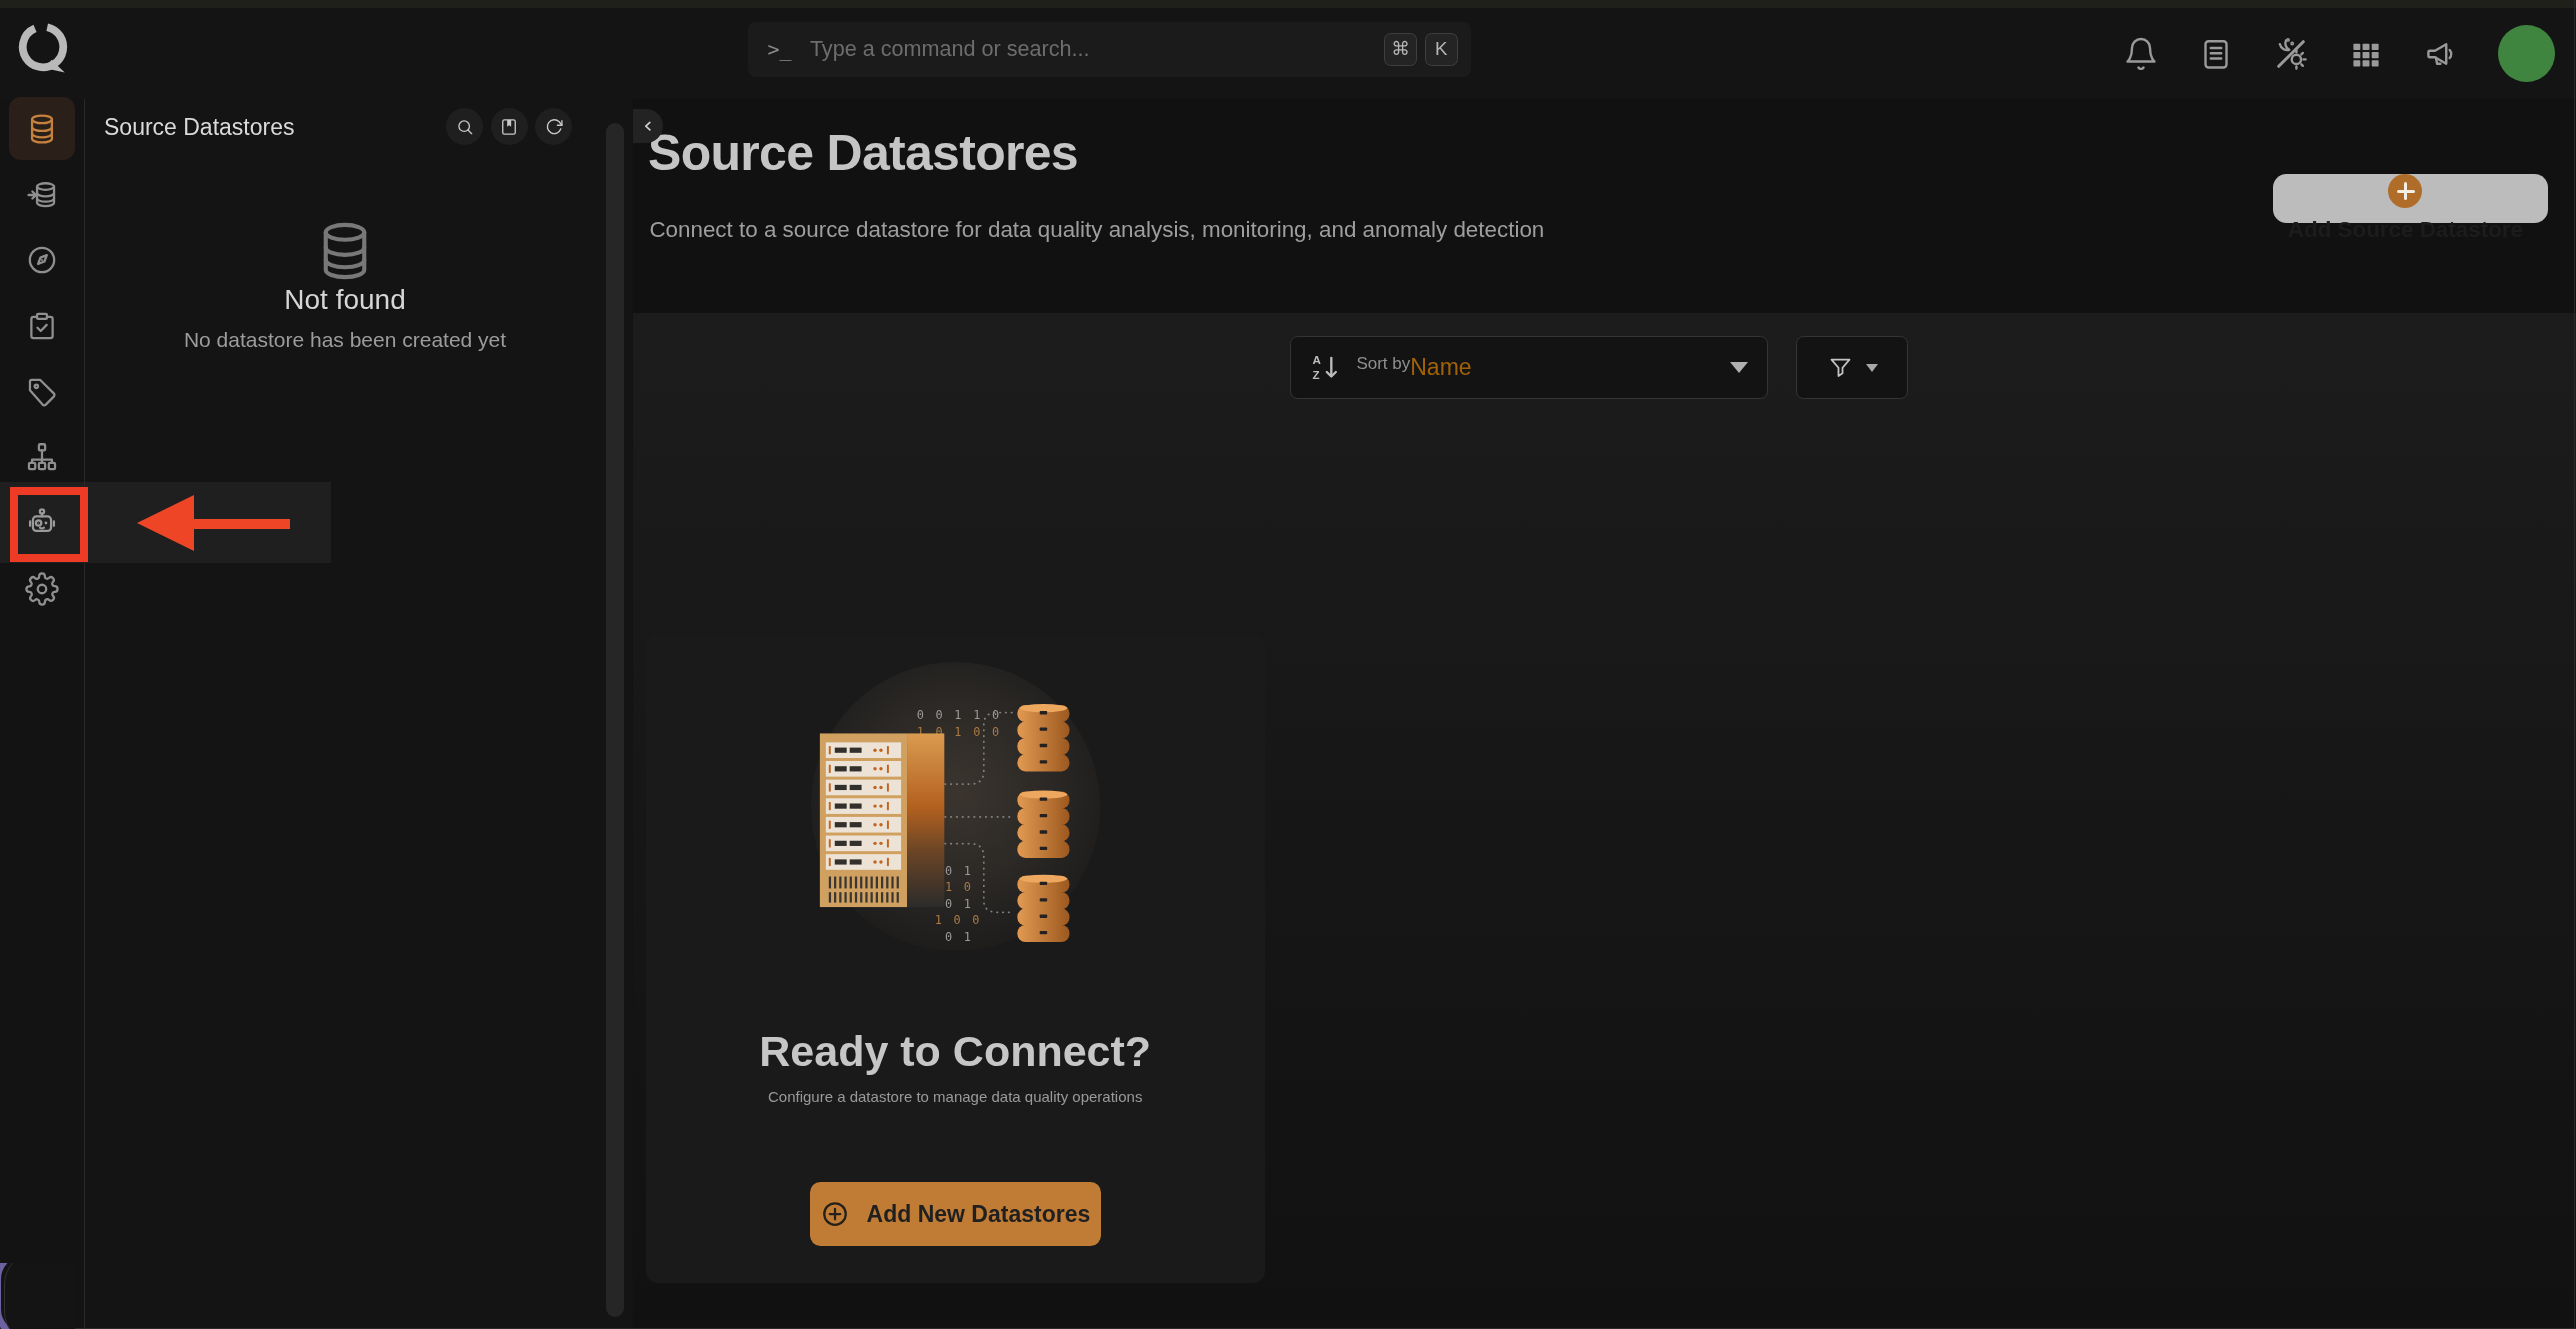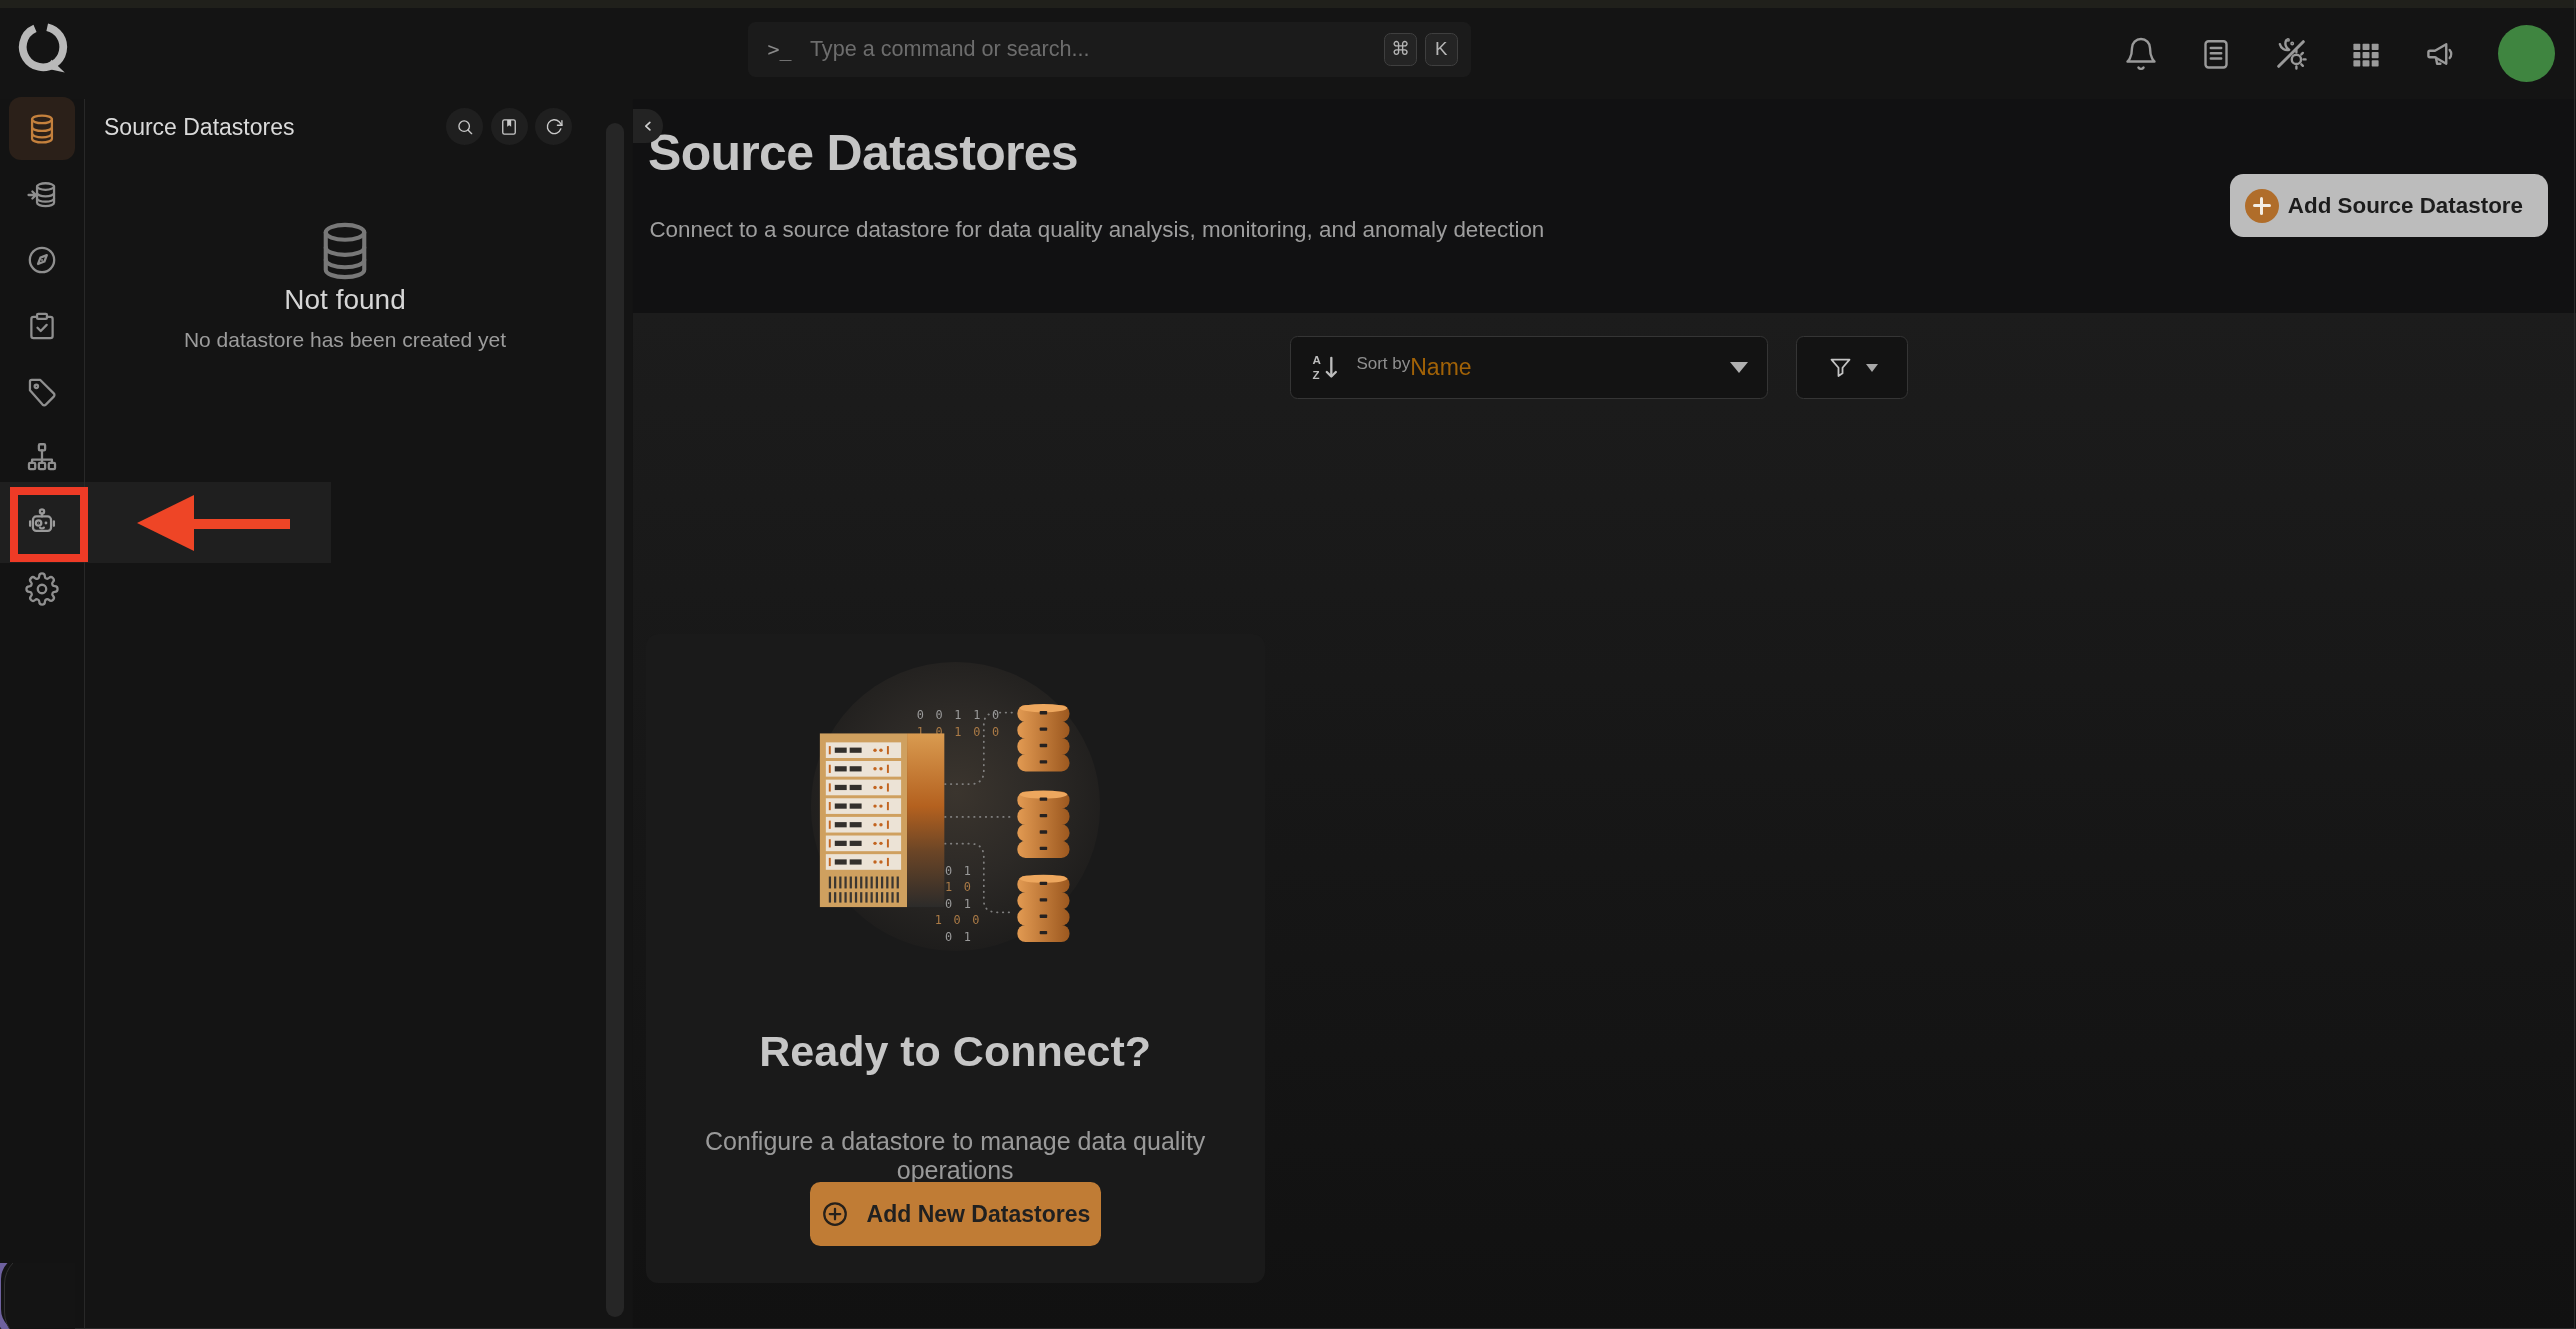--- a/index.html
+++ b/index.html
@@ -56,22 +56,22 @@
 
   
   .main{position:absolute;left:633px;top:99px;width:1943px;height:1231px;background:#111111;}
   .main-header{position:absolute;left:0;top:0;width:100%;height:214px;background:#111112;}
   .collapse-btn{position:absolute;left:0;top:10.4px;width:30px;height:34px;background:#232323;
                 border-radius:0 17px 17px 0;display:flex;align-items:center;justify-content:center;
                 color:#cfcfcf;cursor:pointer;}
   .collapse-btn svg{width:16.4px;height:16.4px;stroke-width:2.4;}
   .main-title{position:absolute;left:15px;top:25px;font-size:50px;font-weight:700;color:#c5c5c5;letter-spacing:-0.7px;}
   .main-sub{position:absolute;left:16.4px;top:118px;font-size:22.4px;color:#9e9e9e;}
-  .add-src-btn{position:absolute;right:28px;top:75px;height:63px;padding:0 25px 0 15px;background:#bcbcbc;
-               border-radius:13.4px;display:flex;align-items:center;gap:9px;cursor:pointer;}
+  .add-src-btn{position:absolute;right:28px;top:75px;height:49px;padding:0 25px 0 15px;background:#bcbcbc;
+               border-radius:13.4px;display:flex;align-items:center;gap:9px;cursor:pointer;flex-direction:column;}
   .plus-circle{width:34px;height:34px;border-radius:50%;background:#b06d2a;position:relative;flex:0 0 auto;}
   .plus-circle::before,.plus-circle::after{content:"";position:absolute;background:#f3ede4;border-radius:1.5px;}
   .plus-circle::before{left:50%;top:8.2px;width:3px;height:18px;margin-left:-1.5px;}
   .plus-circle::after{top:50%;left:8.2px;height:3px;width:18px;margin-top:-1.5px;}
   .add-src-label{font-size:22.4px;font-weight:700;color:#1c1c1c;white-space:nowrap;}
 
   .main-content{position:absolute;left:0;top:214px;width:100%;height:1016px;
                 background:linear-gradient(180deg,#1c1c1c 0%,#171717 45%,#111111 100%);}
   .toolbar{position:absolute;left:0;top:23px;width:100%;height:63px;}
   .box{position:absolute;height:63px;background:#131313;border:1.5px solid #353535;border-radius:7.5px;}
@@ -90,21 +90,21 @@
   .sort-box .caret{margin-left:auto;}
   .filter-box{left:1163px;width:112px;display:flex;align-items:center;justify-content:center;gap:12px;cursor:pointer;}
   .filter-box svg{width:27px;height:27px;color:#c4c4c4;}
   .caret-sm{width:0;height:0;border-left:6.7px solid transparent;border-right:6.7px solid transparent;
             border-top:8.2px solid #a8a8a8;}
 
   
   .card{position:absolute;left:12.7px;top:321px;width:619px;height:649px;background:#1a1a1a;border-radius:12px;}
   .illus{position:absolute;left:153px;top:10.4px;width:313px;height:313px;}
   .card-title{position:absolute;left:0;top:393px;width:100%;text-align:center;font-size:43px;font-weight:600;color:#c6c6c6;}
-  .card-sub{position:absolute;left:0;top:493px;width:100%;text-align:center;font-size:25px;color:#9a9a9a;}
+  .card-sub{position:absolute;left:0;top:454px;width:100%;text-align:center;font-size:15px;color:#9a9a9a;}
   .add-new-btn{position:absolute;left:164px;top:548px;width:291px;height:64px;background:#c07c35;border-radius:10.4px;
                display:flex;align-items:center;justify-content:center;gap:16.4px;cursor:pointer;}
   .add-new-btn svg{width:30px;height:30px;color:#26201a;stroke-width:1.8;}
   .add-new-label{font-size:23px;font-weight:600;color:#202020;}
 
   
   .edge-right{position:absolute;right:1.5px;top:0;width:0.7px;height:1330px;background:#2a2a2a;}
   .edge-bottom{position:absolute;left:0;bottom:1.5px;width:2576px;height:0.7px;background:#2a2a2a;}
   .corner{position:absolute;left:0;bottom:0;width:75px;height:67px;overflow:hidden;z-index:8;}
   .corner .purple{position:absolute;left:-6px;bottom:-9px;width:90px;height:90px;border-radius:30px;border:7.5px solid #6e619f;}

